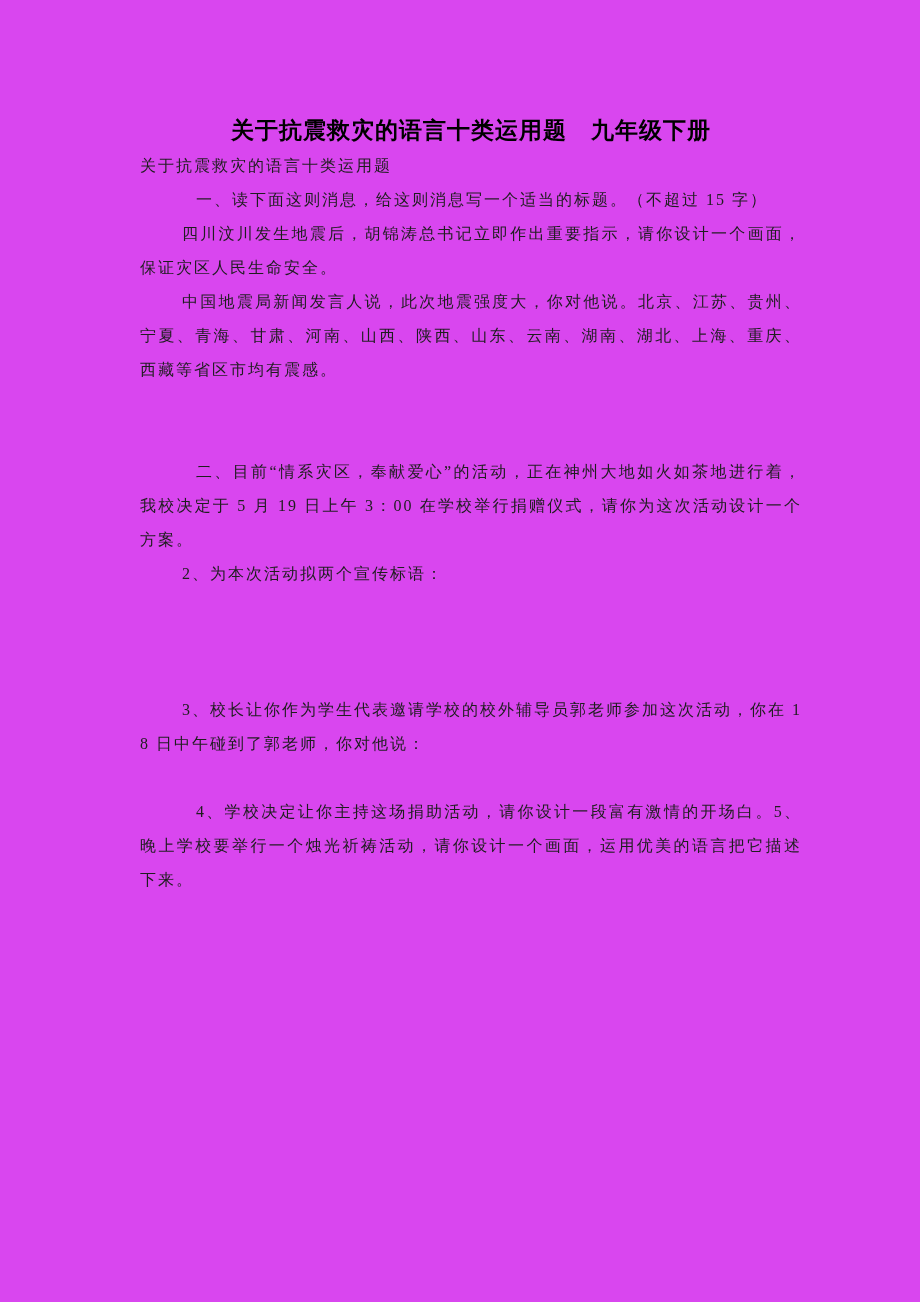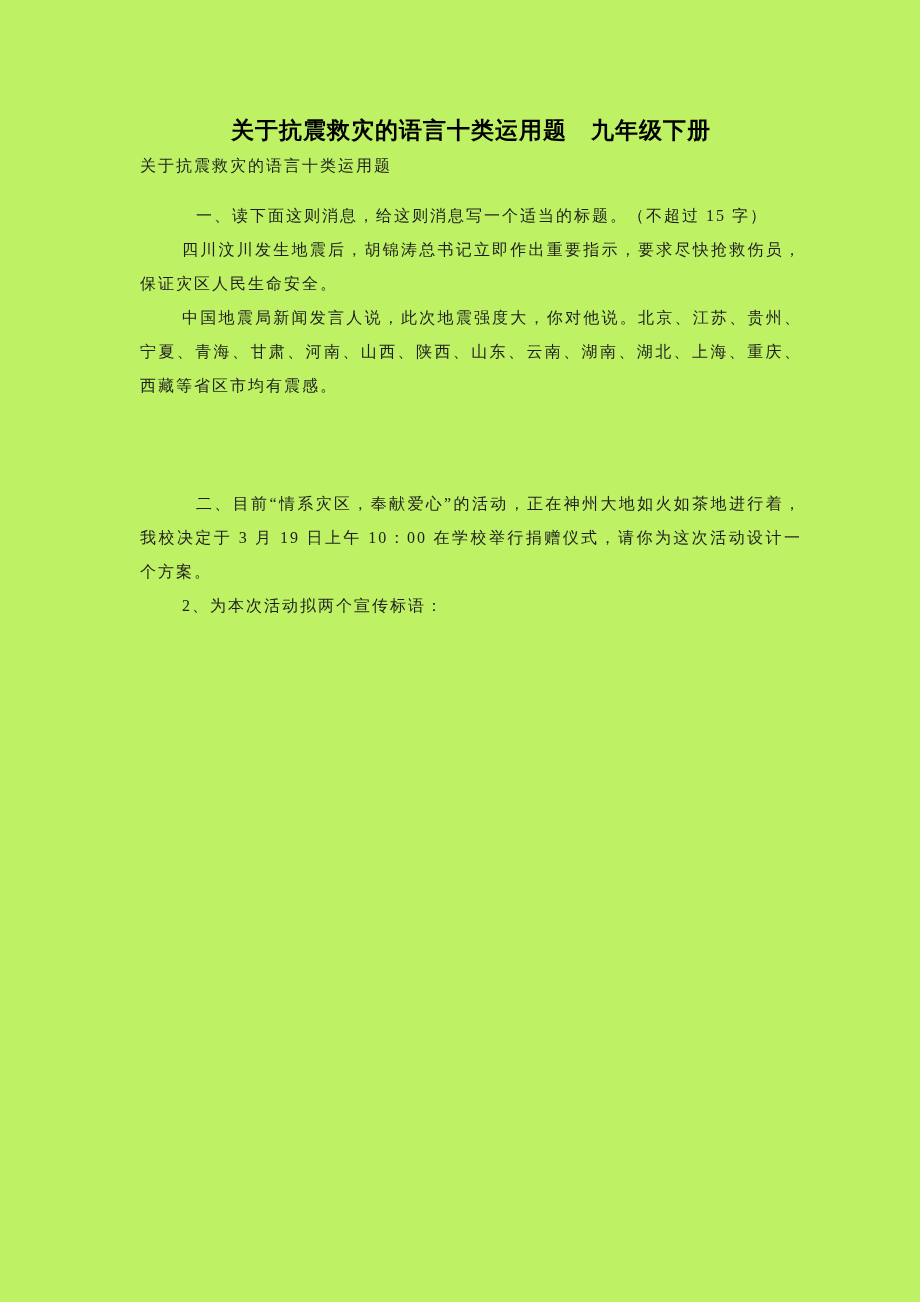--- a/index.html
+++ b/index.html
@@ -36,34 +36,36 @@
     text-align: justify;
     text-justify: inter-character;
     word-break: break-all;
   }
   .blank {
     margin: 0;
     height: 34px;
   }
   .indent-0 { text-indent: 0; }
   .indent-2 { text-indent: 42px; }
-  .indent-3 { text-indent: 56px; margin-top: 16px; }
+  .indent-3 { text-indent: 56px; }
 </style>
 </head>
 <body>
 
-<div class="page" style="background: #bef264; color: rgb(30, 30, 30);">
+<div class="page" style="background: #d946ef; color: rgb(30, 30, 30);">
   <h1 class="doc-title" style="color: rgb(0, 0, 0);">关于抗震救灾的语言十类运用题　九年级下册</h1>
   <div>
       <p class="para indent-0">关于抗震救灾的语言十类运用题</p>
       <p class="para indent-3">一、读下面这则消息，给这则消息写一个适当的标题。（不超过 15 字）</p>
-      <p class="para indent-2">四川汶川发生地震后，胡锦涛总书记立即作出重要指示，要求尽快抢救伤员，保证灾区人民生命安全。</p>
+      <p class="para indent-2">四川汶川发生地震后，胡锦涛总书记立即作出重要指示，请你设计一个画面，保证灾区人民生命安全。</p>
       <p class="para indent-2">中国地震局新闻发言人说，此次地震强度大，你对他说。北京、江苏、贵州、宁夏、青海、甘肃、河南、山西、陕西、山东、云南、湖南、湖北、上海、重庆、西藏等省区市均有震感。</p>
       <p class="blank"></p>
       <p class="blank"></p>
-      <p class="para indent-3">二、目前“情系灾区，奉献爱心”的活动，正在神州大地如火如茶地进行着，我校决定于 3 月 19 日上午 10：00 在学校举行捐赠仪式，请你为这次活动设计一个方案。</p>
+      <p class="para indent-3">二、目前“情系灾区，奉献爱心”的活动，正在神州大地如火如茶地进行着，我校决定于 5 月 19 日上午 3：00 在学校举行捐赠仪式，请你为这次活动设计一个方案。</p>
       <p class="para indent-2">2、为本次活动拟两个宣传标语：</p>
       <p class="blank"></p>
       <p class="blank"></p>
       <p class="blank"></p>
+      <p class="para indent-2">3、校长让你作为学生代表邀请学校的校外辅导员郭老师参加这次活动，你在 18 日中午碰到了郭老师，你对他说：</p>
       <p class="blank"></p>
+      <p class="para indent-3">4、学校决定让你主持这场捐助活动，请你设计一段富有激情的开场白。5、晚上学校要举行一个烛光祈祷活动，请你设计一个画面，运用优美的语言把它描述下来。</p>
     </div>
 </div>
 
 </body></html>

